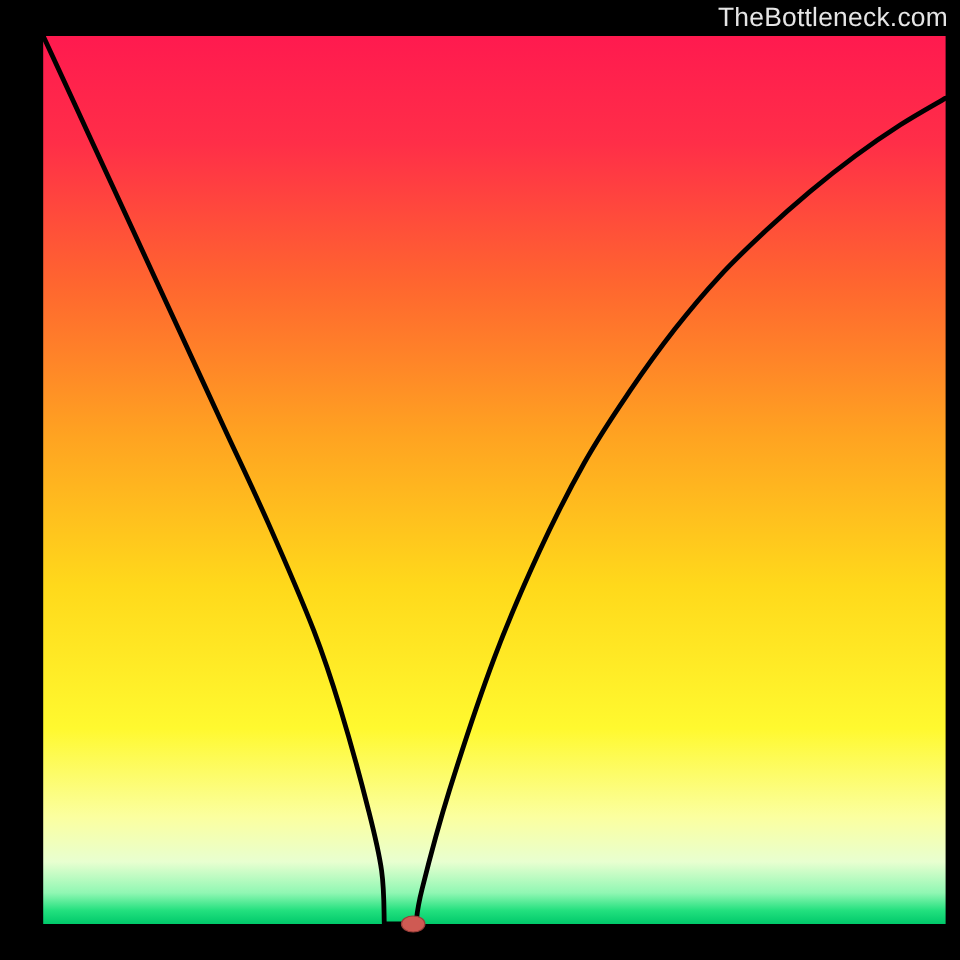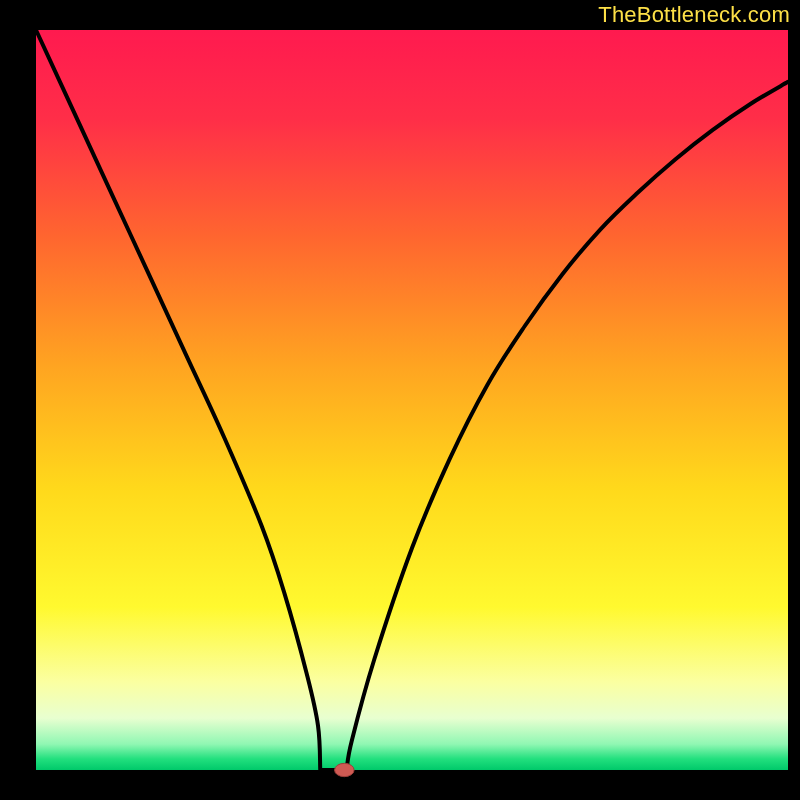--- a/index.html
+++ b/index.html
@@ -14,21 +14,21 @@
   .frame {
     position: relative;
     width: 800px;
     height: 800px;
     background: #000;
   }
   .watermark {
     position: absolute;
     top: 2px;
     right: 10px;
-    color: #fde047;
+    color: #e5e5e5;
     font-size: 22px;
     font-weight: 500;
     letter-spacing: 0.2px;
     z-index: 5;
   }
   svg.plot {
     position: absolute;
     left: 0;
     top: 0;
     display: block;

